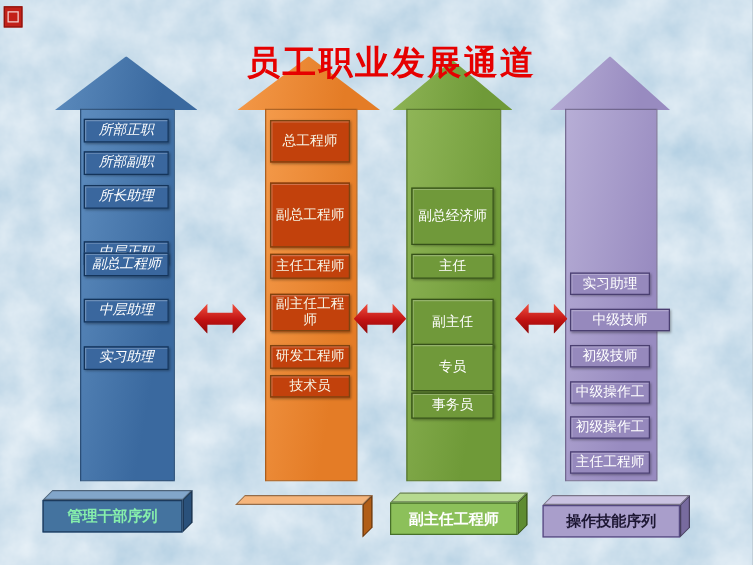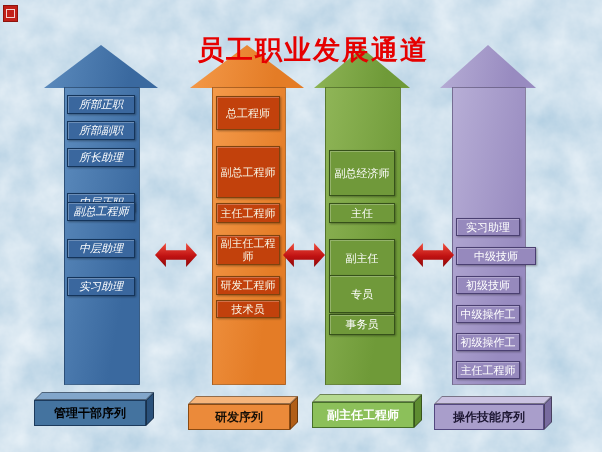--- a/index.html
+++ b/index.html
@@ -30,21 +30,21 @@
        clip-path:polygon(0% 50%,26% 0%,26% 30%,74% 30%,74% 0%,100% 50%,74% 100%,74% 70%,26% 70%,26% 100%);
        background:linear-gradient(180deg,#f05040 0%,#c01212 55%,#8e0808 100%);}
   .box3d{position:absolute;z-index:3;height:34px;}
   .box3d .topf{position:absolute;left:0;top:0;height:8px;transform:skewX(-45deg);
        transform-origin:0 100%;border:1px solid rgba(0,0,0,.4);box-sizing:border-box;}
   .box3d .sidef{position:absolute;top:8px;width:8px;height:26px;transform:skewY(-45deg);
        transform-origin:0 0;border:1px solid rgba(0,0,0,.4);box-sizing:border-box;}
   .box3d .front{position:absolute;left:0;top:8px;height:26px;display:flex;align-items:center;
        justify-content:center;font-size:12px;font-weight:bold;border:1px solid #222;
        box-sizing:border-box;}
-  .f1 .front{background:#44739f;color:#000000;border-color:#1c3a5c;}
+  .f1 .front{background:#44739f;color:#86efac;border-color:#1c3a5c;}
   .f1 .topf{background:#82a6ca;} .f1 .sidef{background:#2a517b;}
   .f2 .front{background:#eb8a3a;color:#171007;border-color:#8a4a12;}
   .f2 .topf{background:#f5b57c;} .f2 .sidef{background:#b15e18;}
   .f3 .front{background:#8cc05a;color:#fff;border-color:#47702a;}
   .f3 .topf{background:#b6da90;} .f3 .sidef{background:#5e8c31;}
   .f4 .front{background:#a99ecb;color:#1d1733;border-color:#544880;}
   .f4 .topf{background:#cac2e1;} .f4 .sidef{background:#786b9f;}
 </style>
 </head>
 <body>
@@ -86,21 +86,20 @@
     <div class="bodyrect" style="left:212px;top:87px;width:72px;height:296px"></div>
     <div class="lvl" style="left:216px;top:96px;width:64px;height:34px">总工程师</div>
     <div class="lvl" style="left:216px;top:146px;width:64px;height:52px">副总工程师</div>
     <div class="lvl" style="left:216px;top:203px;width:64px;height:20px">主任工程师</div>
     <div class="lvl" style="left:216px;top:235px;width:64px;height:30px">副主任工程师</div>
     <div class="lvl" style="left:216px;top:276px;width:64px;height:19px">研发工程师</div>
     <div class="lvl" style="left:216px;top:300px;width:64px;height:18px">技术员</div>
     <div class="box3d f2" style="left:188px;top:396px;width:110px">
       <div class="topf" style="width:102px"></div>
       <div class="sidef" style="left:102px"></div>
-      <div class="front" style="width:102px">研发序列</div>
     </div>
   </div>
 
   <div class="c3">
     <div class="tri" style="left:314px;top:48px;width:96px;height:40px"></div>
     <div class="bodyrect" style="left:325px;top:87px;width:74px;height:296px"></div>
     <div class="lvl" style="left:329px;top:150px;width:66px;height:46px">副总经济师</div>
     <div class="lvl" style="left:329px;top:203px;width:66px;height:20px">主任</div>
     <div class="lvl" style="left:329px;top:239px;width:66px;height:39px">副主任</div>
     <div class="lvl" style="left:329px;top:275px;width:66px;height:38px">专员</div>

